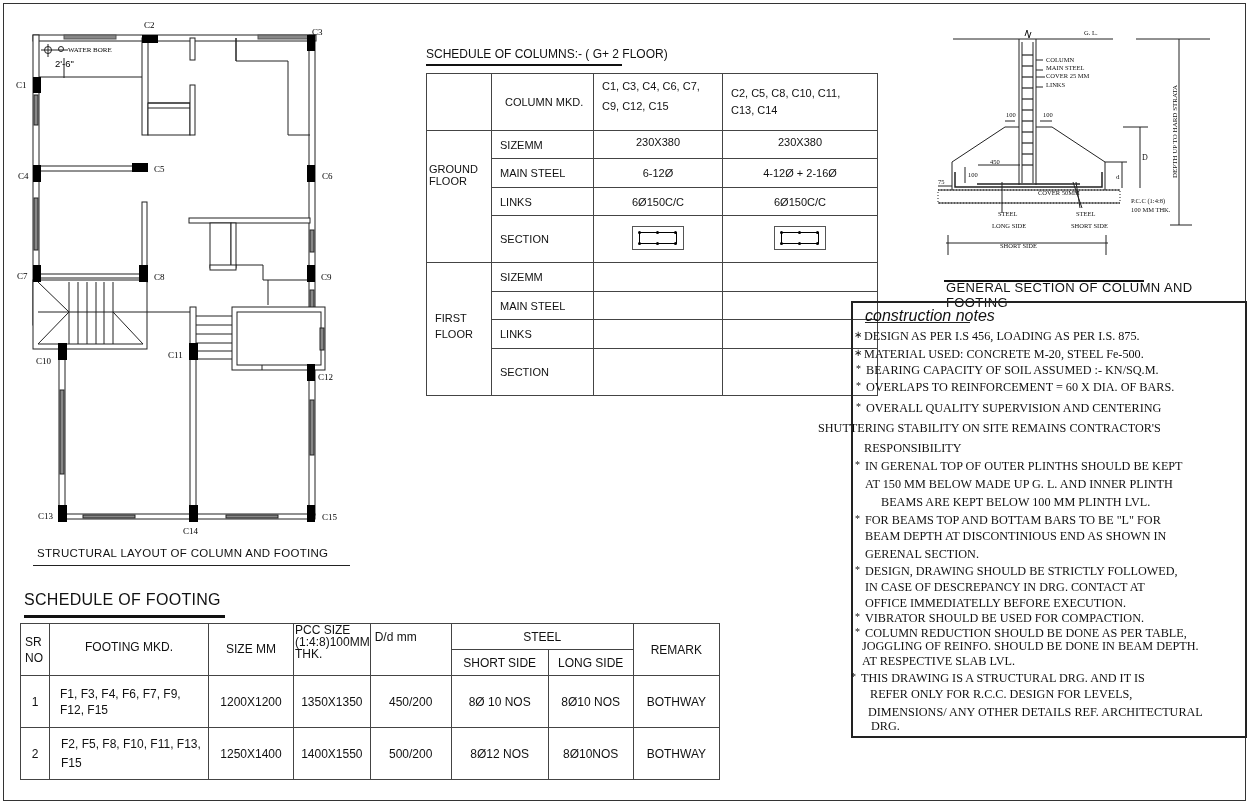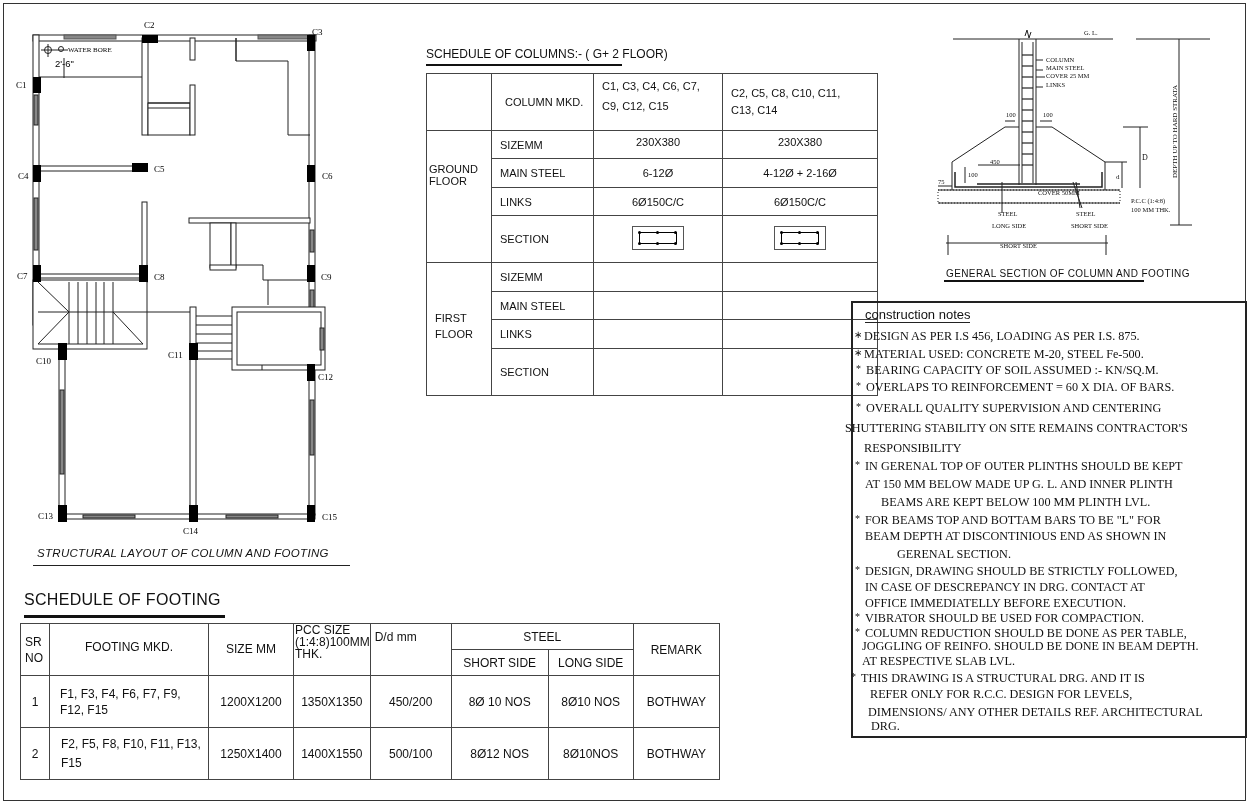--- a/index.html
+++ b/index.html
@@ -2,43 +2,43 @@
 <html><head>
 <meta charset="utf-8">
 <style>
   html,body{margin:0;padding:0;background:#fff;}
   body{width:1252px;height:806px;position:relative;overflow:hidden;font-family:"Liberation Sans",sans-serif;color:#111;}
   .frame{position:absolute;left:3px;top:3px;width:1243px;height:798px;border:1.5px solid #333;box-sizing:border-box;}
   .abs{position:absolute;}
   .sans{font-family:"Liberation Sans",sans-serif;}
   
   svg text{font-family:"Liberation Serif",serif;}
-  .plan-title{left:37px;top:547px;font-size:11.5px;letter-spacing:0.3px;font-style:italic;}
+  .plan-title{left:37px;top:547px;font-size:11.5px;letter-spacing:0.3px;}
   .plan-title-line{left:33px;top:565px;width:317px;height:1px;background:#222;}
   
   .col-title{left:426px;top:47px;font-size:12px;}
   .col-title-line{left:426px;top:64px;width:196px;height:1.5px;background:#111;}
   table{border-collapse:collapse;}
   table.cols{position:absolute;left:426px;top:73px;width:452px;font-size:11px;}
   table.cols td{border:1.3px solid #444;padding:0 8px;vertical-align:middle;}
   .center{text-align:center;}
   .sec-icon{display:inline-block;width:50px;height:22px;border:1px solid #555;position:relative;}
   .sec-icon .inner{position:absolute;left:6px;top:5px;width:36px;height:10px;border:1.5px solid #000;}
   .sec-icon .dot{position:absolute;width:3px;height:3px;background:#000;border-radius:50%;}
   
   .foot-title{left:24px;top:591px;font-size:16px;letter-spacing:0.3px;}
   .foot-title-line{left:24px;top:615px;width:201px;height:2.5px;background:#111;}
   table.foot{position:absolute;left:20px;top:623px;width:700px;font-size:12px;}
   table.foot td{border:1.3px solid #444;padding:0 4px;vertical-align:middle;}
   
-  .sec-caption{left:946px;top:268px;font-size:10px;letter-spacing:0.4px;}
+  .sec-caption{left:946px;top:280px;font-size:13px;letter-spacing:0.4px;}
   .sec-caption-line{left:944px;top:280px;width:200px;height:1.5px;background:#111;}
   
   .notes{left:851px;top:301px;width:396px;height:437px;border:1.5px solid #222;box-shadow:inset 0 0 0 1px #222;box-sizing:border-box;}
-  .notes-title{left:865px;top:307px;font-size:13px;}
+  .notes-title{left:865px;top:307px;font-size:16px;font-style:italic;}
   .notes-title-line{left:865px;top:322px;width:105px;height:1px;background:#222;}
   .note{position:absolute;font-family:"Liberation Serif",serif;font-size:12.2px;white-space:nowrap;color:#111;}
   .note .star{position:absolute;left:-10px;font-size:10px;}
 </style>
 </head>
 <body>
 
 <div class="frame"></div>
 
 <svg class="abs" style="left:0;top:0" width="420" height="580">
@@ -325,28 +325,28 @@
 
 <div class="abs notes"></div>
 <div class="abs notes-title sans">construction  notes</div>
 <div class="abs notes-title-line"></div>
 <div id="notes-lines">
     <div class="note" style="left: 864px; top: 329px;"><span class="star">∗</span><span>DESIGN AS PER I.S 456, LOADING AS PER I.S. 875.</span></div>
     <div class="note" style="left: 864px; top: 347px;"><span class="star">∗</span><span>MATERIAL  USED:  CONCRETE  M-20,  STEEL  Fe-500.</span></div>
     <div class="note" style="left: 866px; top: 363px;"><span class="star">*</span><span>BEARING  CAPACITY  OF  SOIL  ASSUMED :-          KN/SQ.M.</span></div>
     <div class="note" style="left: 866px; top: 380px;"><span class="star">*</span><span>OVERLAPS  TO  REINFORCEMENT =  60 X DIA.  OF  BARS.</span></div>
     <div class="note" style="left: 866px; top: 401px;"><span class="star">*</span><span>OVERALL QUALITY  SUPERVISION AND CENTERING</span></div>
-    <div class="note" style="left: 845px; top: 421px; text-align: center;"><span>SHUTTERING STABILITY ON SITE REMAINS CONTRACTOR'S</span></div>
+    <div class="note" style="left: 818px; top: 421px; text-align: center;"><span>SHUTTERING STABILITY ON SITE REMAINS CONTRACTOR'S</span></div>
     <div class="note" style="left: 864px; top: 441px;"><span>RESPONSIBILITY</span></div>
     <div class="note" style="left: 865px; top: 459px;"><span class="star">*</span><span>IN  GERENAL TOP  OF  OUTER  PLINTHS  SHOULD  BE  KEPT</span></div>
     <div class="note" style="left: 865px; top: 477px;"><span>AT  150 MM  BELOW  MADE  UP  G. L. AND  INNER PLINTH</span></div>
     <div class="note" style="left: 865px; top: 495px; margin-left: 16px;"><span>BEAMS ARE  KEPT  BELOW  100 MM  PLINTH  LVL.</span></div>
     <div class="note" style="left: 865px; top: 513px;"><span class="star">*</span><span>FOR  BEAMS  TOP  AND  BOTTAM  BARS  TO  BE  "L"  FOR</span></div>
     <div class="note" style="left: 865px; top: 529px; font-family: Liberation Serif, serif;"><span>BEAM  DEPTH  AT  DISCONTINIOUS  END  AS  SHOWN  IN</span></div>
-    <div class="note" style="left: 865px; top: 547px; margin-left: 32px;"><span>GERENAL  SECTION.</span></div>
+    <div class="note" style="left: 865px; top: 547px;"><span>GERENAL  SECTION.</span></div>
     <div class="note" style="left: 865px; top: 564px;"><span class="star">*</span><span>DESIGN, DRAWING  SHOULD  BE  STRICTLY  FOLLOWED,</span></div>
     <div class="note" style="left: 865px; top: 580px; text-align: right;"><span>IN  CASE  OF  DESCREPANCY  IN  DRG.  CONTACT  AT</span></div>
     <div class="note" style="left: 865px; top: 596px;"><span>OFFICE  IMMEDIATELLY  BEFORE  EXECUTION.</span></div>
     <div class="note" style="left: 865px; top: 611px;"><span class="star">*</span><span>VIBRATOR  SHOULD  BE  USED  FOR  COMPACTION.</span></div>
     <div class="note" style="left: 865px; top: 626px;"><span class="star">*</span><span>COLUMN  REDUCTION  SHOULD  BE  DONE  AS  PER  TABLE,</span></div>
     <div class="note" style="left: 862px; top: 639px;"><span>JOGGLING  OF  REINFO.  SHOULD  BE  DONE  IN  BEAM  DEPTH.</span></div>
     <div class="note" style="left: 862px; top: 654px;"><span>AT  RESPECTIVE  SLAB  LVL.</span></div>
     <div class="note" style="left: 861px; top: 671px;"><span class="star">*</span><span>THIS  DRAWING  IS A  STRUCTURAL  DRG.  AND  IT  IS</span></div>
     <div class="note" style="left: 870px; top: 687px;"><span>REFER  ONLY  FOR  R.C.C.  DESIGN  FOR  LEVELS,</span></div>
     <div class="note" style="left: 868px; top: 705px;"><span>DIMENSIONS/  ANY  OTHER  DETAILS  REF.  ARCHITECTURAL</span></div>
@@ -379,19 +379,19 @@
     <td class="center">450/200</td>
     <td class="center">8Ø 10 NOS</td>
     <td class="center">8Ø10 NOS</td>
     <td class="center">BOTHWAY</td>
   </tr>
   <tr style="height:52px">
     <td class="center">2</td>
     <td style="padding-left:11px;line-height:19px">F2, F5, F8, F10, F11, F13, F15</td>
     <td class="center">1250X1400</td>
     <td class="center">1400X1550</td>
-    <td class="center">500/100</td>
+    <td class="center">500/200</td>
     <td class="center">8Ø12 NOS</td>
     <td class="center">8Ø10NOS</td>
     <td class="center">BOTHWAY</td>
   </tr>
 </tbody>
   </table>
 
 </body></html>

